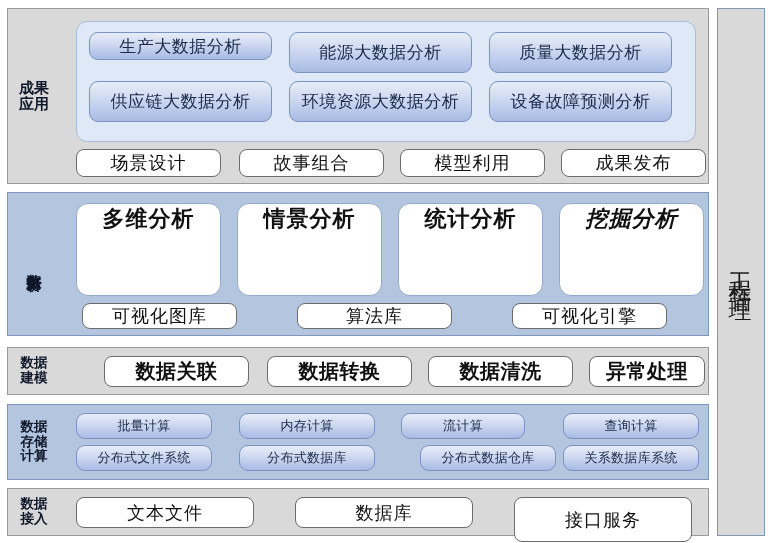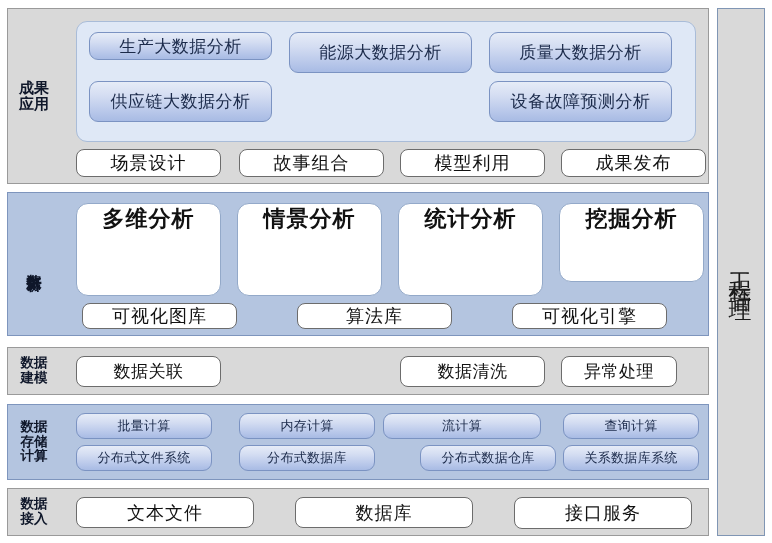--- a/index.html
+++ b/index.html
@@ -72,21 +72,21 @@
     border-radius: 8px;
     display: flex;
     align-items: center;
     justify-content: center;
     font-size: 18px;
     font-weight: normal;
     color: #111111;
     letter-spacing: 1px;
     white-space: nowrap;
   }
-  .pill.bold { font-weight: normal; font-size: 17px; letter-spacing: 0.5px; }
+  .pill.bold { font-weight: bold; font-size: 20px; letter-spacing: 0.5px; margin-left: 28px; }
 
   
   .card {
     box-sizing: border-box;
     background: #ffffff;
     border: 1px solid #93a9c9;
     border-radius: 12px;
     display: flex;
     align-items: flex-start;
     justify-content: center;
@@ -165,20 +165,23 @@
       <div class="tile lg abs" style="left:229px; top:23px; width:183px; height:41px;">
         <span>能源大数据分析</span>
       </div>
       <div class="tile lg abs" style="left:429px; top:23px; width:183px; height:41px;">
         <span>质量大数据分析</span>
       </div>
 
       <div class="tile lg abs" style="left:29px; top:72px; width:183px; height:41px;">
         <span>供应链大数据分析</span>
       </div>
+      <div class="tile lg abs" style="left:229px; top:72px; width:183px; height:41px;">
+        <span>环境资源大数据分析</span>
+      </div>
       <div class="tile lg abs" style="left:429px; top:72px; width:183px; height:41px;">
         <span>设备故障预测分析</span>
       </div>
 
       <div class="pill abs" style="left:16px; top:140px; width:145px; height:28px;">
         <span>场景设计</span>
       </div>
       <div class="pill abs" style="left:179px; top:140px; width:145px; height:28px;">
         <span>故事组合</span>
       </div>
@@ -198,21 +201,21 @@
     <div class="body-area">
       <div class="card abs" style="left:16px; top:10px; width:145px; height:93px;">
         <span>多维分析</span>
       </div>
       <div class="card abs" style="left:177px; top:10px; width:145px; height:93px;">
         <span>情景分析</span>
       </div>
       <div class="card abs" style="left:338px; top:10px; width:145px; height:93px;">
         <span>统计分析</span>
       </div>
-      <div class="card abs" style="left:499px; top:10px; width:145px; height:79px;">
+      <div class="card abs" style="left:499px; top:10px; width:145px; height:93px;font-style:italic;">
         <span>挖掘分析</span>
       </div>
 
       <div class="pill abs" style="left:22px; top:110px; width:155px; height:26px;">
         <span>可视化图库</span>
       </div>
       <div class="pill abs" style="left:237px; top:110px; width:155px; height:26px;">
         <span>算法库</span>
       </div>
       <div class="pill abs" style="left:452px; top:110px; width:155px; height:26px;">
@@ -224,20 +227,23 @@
   <div class="layer gray" id="layer-modeling" style="left:7px; top:347px; width:702px; height:48px;">
 
     <div class="row-label small">
       <span class="ln">数据</span>
       <span class="ln">建模</span>
     </div>
 
     <div class="body-area">
       <div class="pill bold abs" style="left:16px; top:8px; width:145px; height:31px;">
         <span>数据关联</span>
+      </div>
+      <div class="pill bold abs" style="left:179px; top:8px; width:145px; height:31px;">
+        <span>数据转换</span>
       </div>
       <div class="pill bold abs" style="left:340px; top:8px; width:145px; height:31px;">
         <span>数据清洗</span>
       </div>
       <div class="pill bold abs" style="left:501px; top:8px; width:116px; height:31px;">
         <span>异常处理</span>
       </div>
     </div>
   </div>
 
@@ -250,21 +256,21 @@
     </div>
 
     <div class="body-area">
 
       <div class="tile sm abs" style="left:16px; top:8px; width:136px; height:26px;">
         <span>批量计算</span>
       </div>
       <div class="tile sm abs" style="left:179px; top:8px; width:136px; height:26px;">
         <span>内存计算</span>
       </div>
-      <div class="tile sm abs" style="left:323px; top:8px; width:158px; height:26px;border-radius:9px;">
+      <div class="tile sm abs" style="left:341px; top:8px; width:124px; height:26px;border-radius:9px;">
         <span>流计算</span>
       </div>
       <div class="tile sm abs" style="left:503px; top:8px; width:136px; height:26px;">
         <span>查询计算</span>
       </div>
 
       <div class="tile sm abs" style="left:16px; top:40px; width:136px; height:26px;">
         <span>分布式文件系统</span>
       </div>
       <div class="tile sm abs" style="left:179px; top:40px; width:136px; height:26px;">
@@ -286,21 +292,21 @@
       <span class="ln">接入</span>
     </div>
 
     <div class="body-area">
       <div class="pill abs" style="left:16px; top:8px; width:178px; height:31px;">
         <span>文本文件</span>
       </div>
       <div class="pill abs" style="left:235px; top:8px; width:178px; height:31px;">
         <span>数据库</span>
       </div>
-      <div class="pill abs" style="left:454px; top:8px; width:178px; height:32px;">
+      <div class="pill abs" style="left:454px; top:8px; width:178px; height:45px;">
         <span>接口服务</span>
       </div>
     </div>
   </div>
 
   <div id="mgmt-column" style="left:717px; top:8px; width:48px; height:528px;">
     <span class="vtext">工程管理</span>
   </div>
 
 </div>

